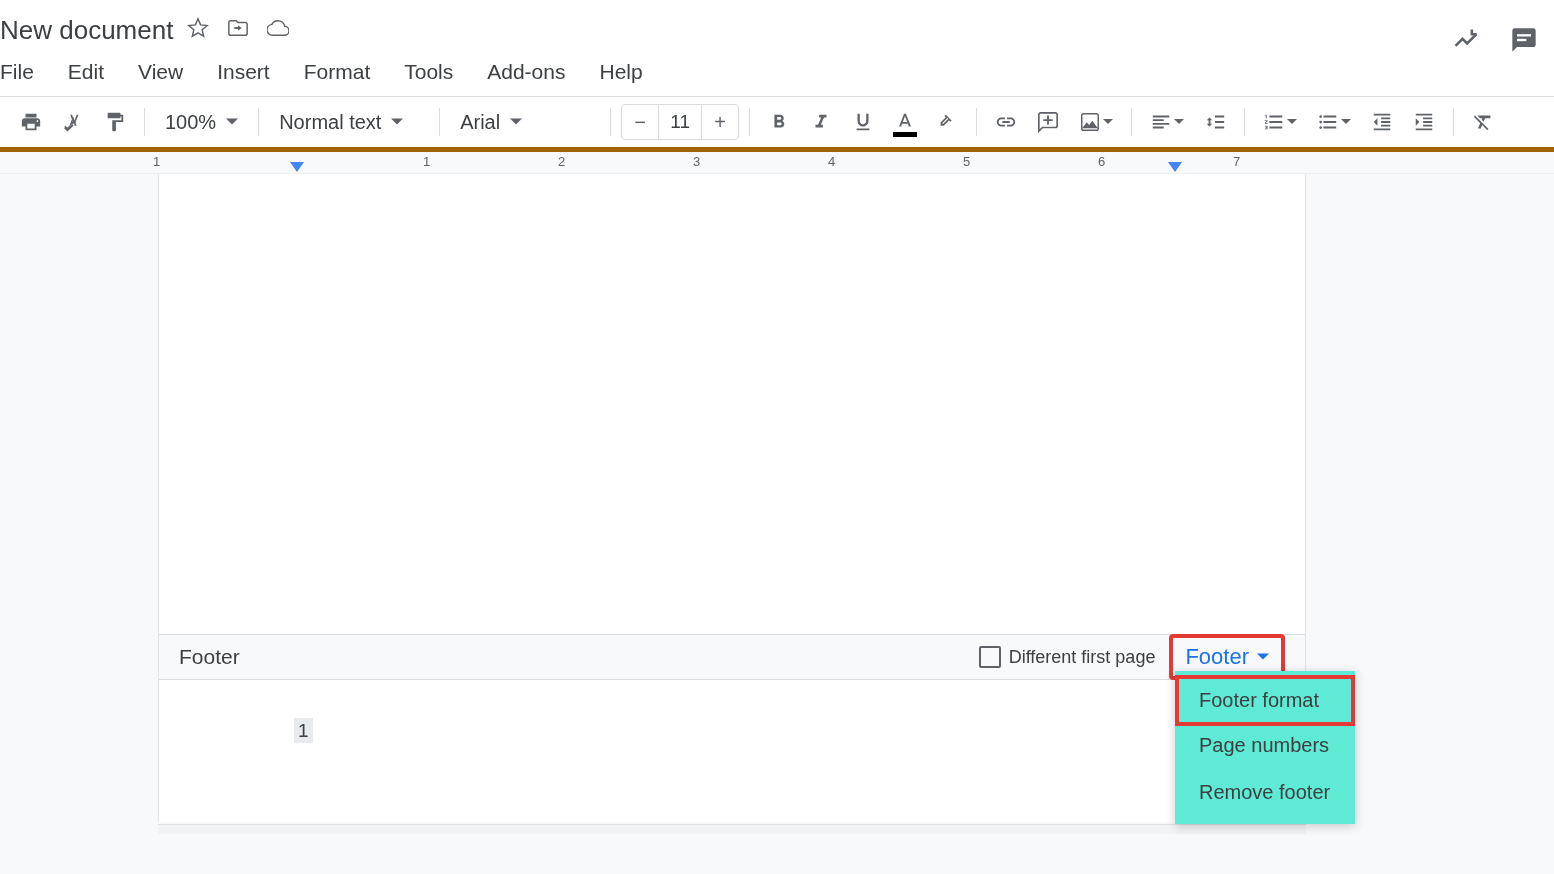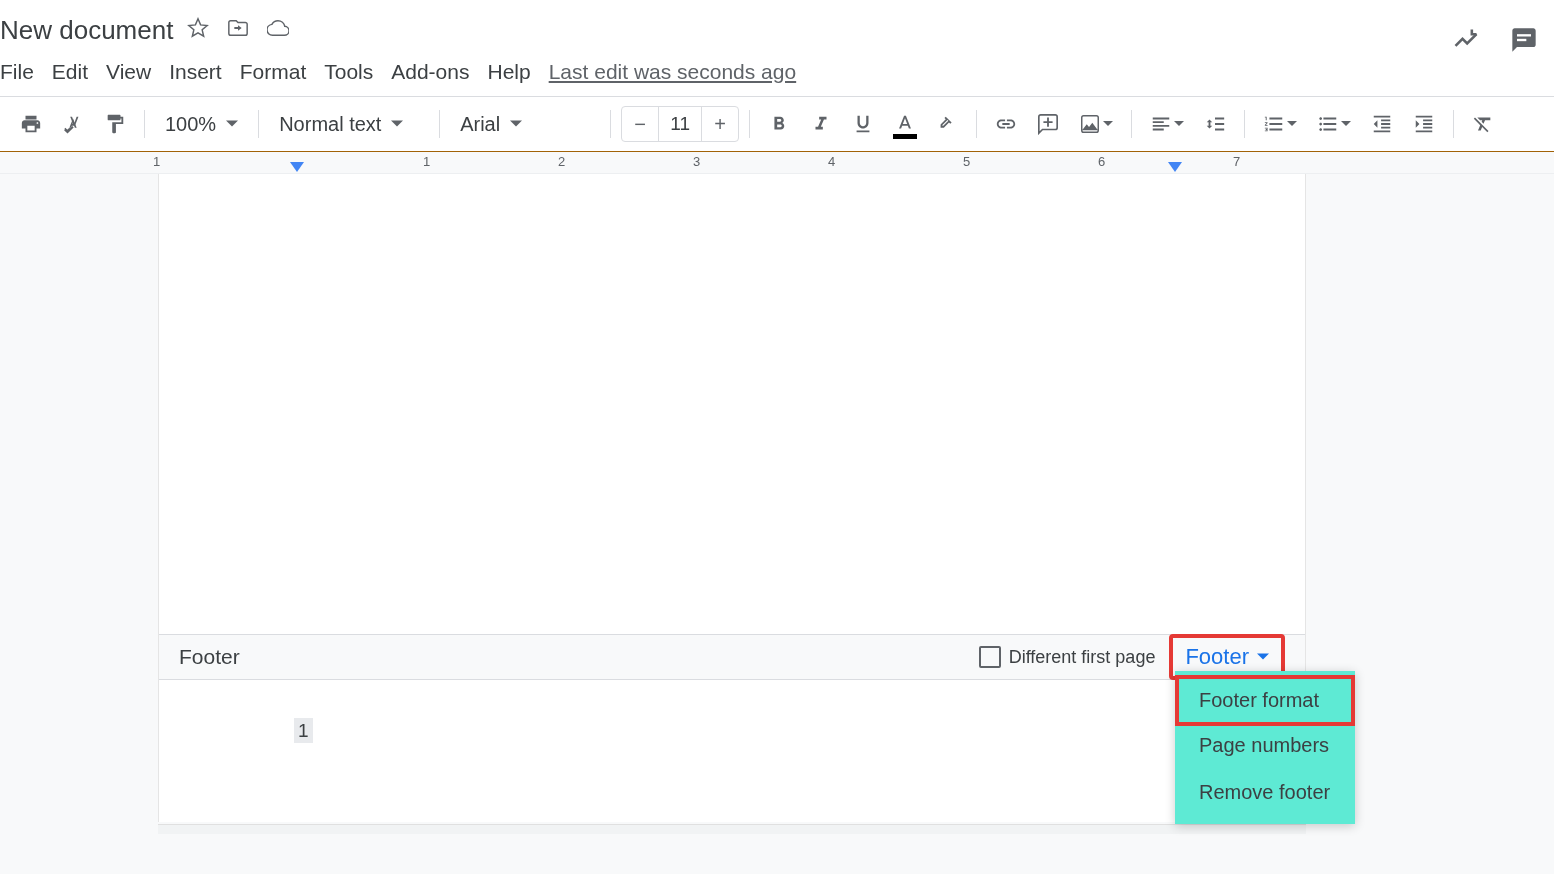--- a/index.html
+++ b/index.html
@@ -2,26 +2,26 @@
 <html><head>
 <meta charset="utf-8">
 <style>
 * { margin: 0; padding: 0; box-sizing: border-box; }
 body { font-family: Arial, sans-serif; background: #fff; color: #3c4043; width: 1554px; height: 874px; overflow: hidden; position: relative; }
 .header { padding: 8px 6px 0 0; }
 .title-row { display: flex; align-items: center; gap: 14px; padding-left: 0; height: 44px; }
 .doc-title { font-size: 26px; color: #3c4043; font-weight: 400; padding-left: 0; }
 .title-icons { display: flex; gap: 18px; align-items: center; }
 .title-icons svg { width: 22px; height: 22px; fill: #5f6368; }
-.menubar { display: flex; gap: 18px; align-items: center; padding: 8px 0 12px 0; font-size: 21px; color: #3c4043; }
+.menubar { display: flex; gap: 34px; align-items: center; padding: 8px 0 12px 0; font-size: 21px; color: #3c4043; }
 .menubar-item { cursor: pointer; }
 .last-edit { color: #5f6368; text-decoration: underline; font-size: 21px; }
 .top-right { position: absolute; top: 26px; right: 16px; display: flex; gap: 30px; align-items: center; }
 .top-right svg { width: 28px; height: 28px; fill: #5f6368; }
-.toolbar { display: flex; align-items: center; height: 56px; border-top: 1px solid #dadce0; border-bottom: 1px solid #a16207; padding: 0 12px; gap: 4px; }
+.toolbar { display: flex; align-items: center; height: 56px; border-top: 1px solid #dadce0; border-bottom: 5px solid #a16207; padding: 0 12px; gap: 4px; }
 .tb-btn { display: flex; align-items: center; justify-content: center; width: 38px; height: 38px; cursor: pointer; border-radius: 4px; }
 .tb-btn svg { width: 22px; height: 22px; fill: #5f6368; }
 .tb-sep { width: 1px; height: 28px; background: #dadce0; margin: 0 6px; }
 .tb-dropdown { display: flex; align-items: center; padding: 0 10px; height: 38px; cursor: pointer; font-size: 20px; color: #3c4043; gap: 10px; }
 .tb-dropdown svg.caret { width: 12px; height: 12px; fill: #5f6368; }
 .font-size-group { display: flex; align-items: center; border: 1px solid #dadce0; border-radius: 4px; height: 36px; }
 .fs-btn { width: 36px; height: 34px; display: flex; align-items: center; justify-content: center; cursor: pointer; font-size: 20px; color: #5f6368; }
 .fs-input { width: 44px; height: 34px; border: none; border-left: 1px solid #dadce0; border-right: 1px solid #dadce0; text-align: center; font-size: 19px; color: #3c4043; outline: none; }
 .text-color-btn { position: relative; }
 .text-color-btn .underline-bar { position: absolute; bottom: 4px; left: 7px; width: 24px; height: 5px; background: #000; }
@@ -68,21 +68,20 @@
   </div>
   <div class="menubar">
     <span class="menubar-item">File</span>
     <span class="menubar-item">Edit</span>
     <span class="menubar-item">View</span>
     <span class="menubar-item">Insert</span>
     <span class="menubar-item">Format</span>
     <span class="menubar-item">Tools</span>
     <span class="menubar-item">Add-ons</span>
     <span class="menubar-item">Help</span>
-    <span class="last-edit">Last edit was seconds ago</span>
   </div>
   <div class="top-right">
     <span><svg viewBox="0 0 24 24">
           <path d="M3 17l6-6 4 4 8-8" fill="none" stroke="#5f6368" stroke-width="2.2"></path>
           <path d="M21 7l-4 0 0-4" fill="none" stroke="#5f6368" stroke-width="2.2"></path>
         </svg></span>
     <span><svg viewBox="0 0 24 24">
           <path d="M20 2H4c-1.1 0-2 .9-2 2v18l4-4h14c1.1 0 2-.9 2-2V4c0-1.1-.9-2-2-2z" fill="#5f6368"></path>
           <rect x="6" y="7" width="12" height="2" fill="#fff"></rect>
           <rect x="6" y="11" width="8" height="2" fill="#fff"></rect>

